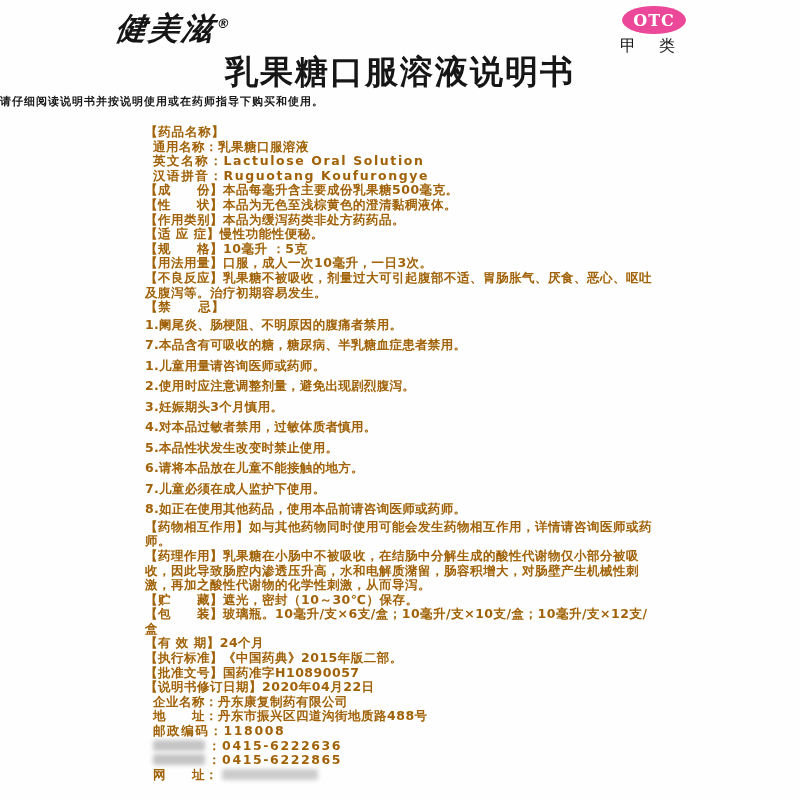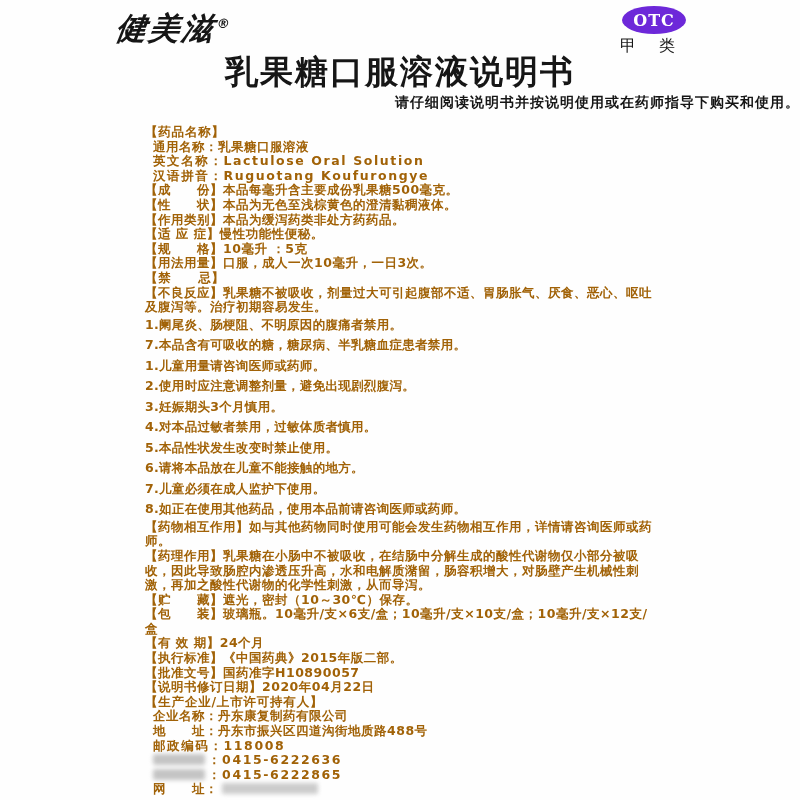--- a/index.html
+++ b/index.html
@@ -13,36 +13,36 @@
     position:absolute;left:116px;top:8px;
     font-size:31px;font-weight:bold;font-style:italic;
     letter-spacing:2px;transform:skewX(-8deg);white-space:nowrap;
   }
   .logo .reg{
     font-size:13px;font-style:normal;font-weight:bold;
     vertical-align:super;letter-spacing:0;margin-left:1px;
   }
   .otc-badge{
     position:absolute;left:622px;top:6px;width:64px;height:28px;
-    background:#6d28d9;border-radius:50%;
+    background:#ec4899;border-radius:50%;
     display:flex;align-items:center;justify-content:center;
     color:#ffffff;font-family:"DejaVu Serif","Liberation Serif",serif;
     font-size:16px;font-weight:bold;letter-spacing:1px;
   }
   .otc-class{
     position:absolute;left:620px;top:36px;
     font-size:16px;font-weight:normal;letter-spacing:9px;white-space:nowrap;
   }
   .title{
     position:absolute;left:0;top:50px;width:100%;
     text-align:center;font-size:33px;font-weight:bold;letter-spacing:2px;
   }
   .subtitle{
     position:absolute;left:0;top:94px;width:100%;
-    text-align:right;font-size:14px;font-weight:bold;letter-spacing:1px;
+    text-align:left;font-size:11px;font-weight:bold;letter-spacing:1px;
   }
   
   .content{
     position:absolute;left:145px;top:125px;width:514px;
   }
   .ln{
     margin:0;font-size:12.5px;line-height:14.6px;
     font-weight:bold;letter-spacing:0.5px;color:#a16207;
     word-break:break-all;
   }
@@ -79,41 +79,40 @@
       <p class="ln sec">【药品名称】</p>
       <p class="ln sub">通用名称：乳果糖口服溶液</p>
       <p class="ln sub en">英文名称：Lactulose Oral Solution</p>
       <p class="ln sub en">汉语拼音：Ruguotang Koufurongye</p>
       <p class="ln reg">【成　　份】本品每毫升含主要成份乳果糖500毫克。</p>
       <p class="ln reg">【性　　状】本品为无色至浅棕黄色的澄清黏稠液体。</p>
       <p class="ln reg">【作用类别】本品为缓泻药类非处方药药品。</p>
       <p class="ln reg">【适 应 症】慢性功能性便秘。</p>
       <p class="ln reg">【规　　格】10毫升 ：5克</p>
       <p class="ln reg">【用法用量】口服，成人一次10毫升，一日3次。</p>
+      <p class="ln para">【不良反应】乳果糖不被吸收，剂量过大可引起腹部不适、胃肠胀气、厌食、恶心、呕吐及腹泻等。治疗初期容易发生。</p>
       <p class="ln sec">【禁　　忌】</p>
-      <p class="ln para">【不良反应】乳果糖不被吸收，剂量过大可引起腹部不适、胃肠胀气、厌食、恶心、呕吐及腹泻等。治疗初期容易发生。</p>
       <p class="ln item">1.阑尾炎、肠梗阻、不明原因的腹痛者禁用。</p>
       <p class="ln item">7.本品含有可吸收的糖，糖尿病、半乳糖血症患者禁用。</p>
       <p class="ln item">1.儿童用量请咨询医师或药师。</p>
       <p class="ln item">2.使用时应注意调整剂量，避免出现剧烈腹泻。</p>
       <p class="ln item">3.妊娠期头3个月慎用。</p>
       <p class="ln item">4.对本品过敏者禁用，过敏体质者慎用。</p>
       <p class="ln item">5.本品性状发生改变时禁止使用。</p>
       <p class="ln item">6.请将本品放在儿童不能接触的地方。</p>
       <p class="ln item">7.儿童必须在成人监护下使用。</p>
       <p class="ln item">8.如正在使用其他药品，使用本品前请咨询医师或药师。</p>
       <p class="ln reg">【药物相互作用】如与其他药物同时使用可能会发生药物相互作用，详情请咨询医师或药师。</p>
       <p class="ln para">【药理作用】乳果糖在小肠中不被吸收，在结肠中分解生成的酸性代谢物仅小部分被吸收，因此导致肠腔内渗透压升高，水和电解质潴留，肠容积增大，对肠壁产生机械性刺激，再加之酸性代谢物的化学性刺激，从而导泻。</p>
       <p class="ln reg">【贮　　藏】遮光，密封（10～30℃）保存。</p>
       <p class="ln reg">【包　　装】玻璃瓶。10毫升/支×6支/盒；10毫升/支×10支/盒；10毫升/支×12支/盒</p>
       <p class="ln reg">【有 效 期】24个月</p>
       <p class="ln reg">【执行标准】《中国药典》2015年版二部。</p>
       <p class="ln reg">【批准文号】国药准字H10890057</p>
       <p class="ln reg">【说明书修订日期】2020年04月22日</p>
-      <p class="ln sec">【生产企业/上市许可持有人】</p>
       <p class="ln sub">企业名称：丹东康复制药有限公司</p>
       <p class="ln sub">地　　址：丹东市振兴区四道沟街地质路488号</p>
       <p class="ln sub en">邮政编码：118008</p>
       <p class="ln sub en"><span class="redact"></span>：0415-6222636</p>
       <p class="ln sub en"><span class="redact"></span>：0415-6222865</p>
       <p class="ln sub">网　　址：<span class="redact value-box"></span></p>
     </div>
 
 </div>
 

